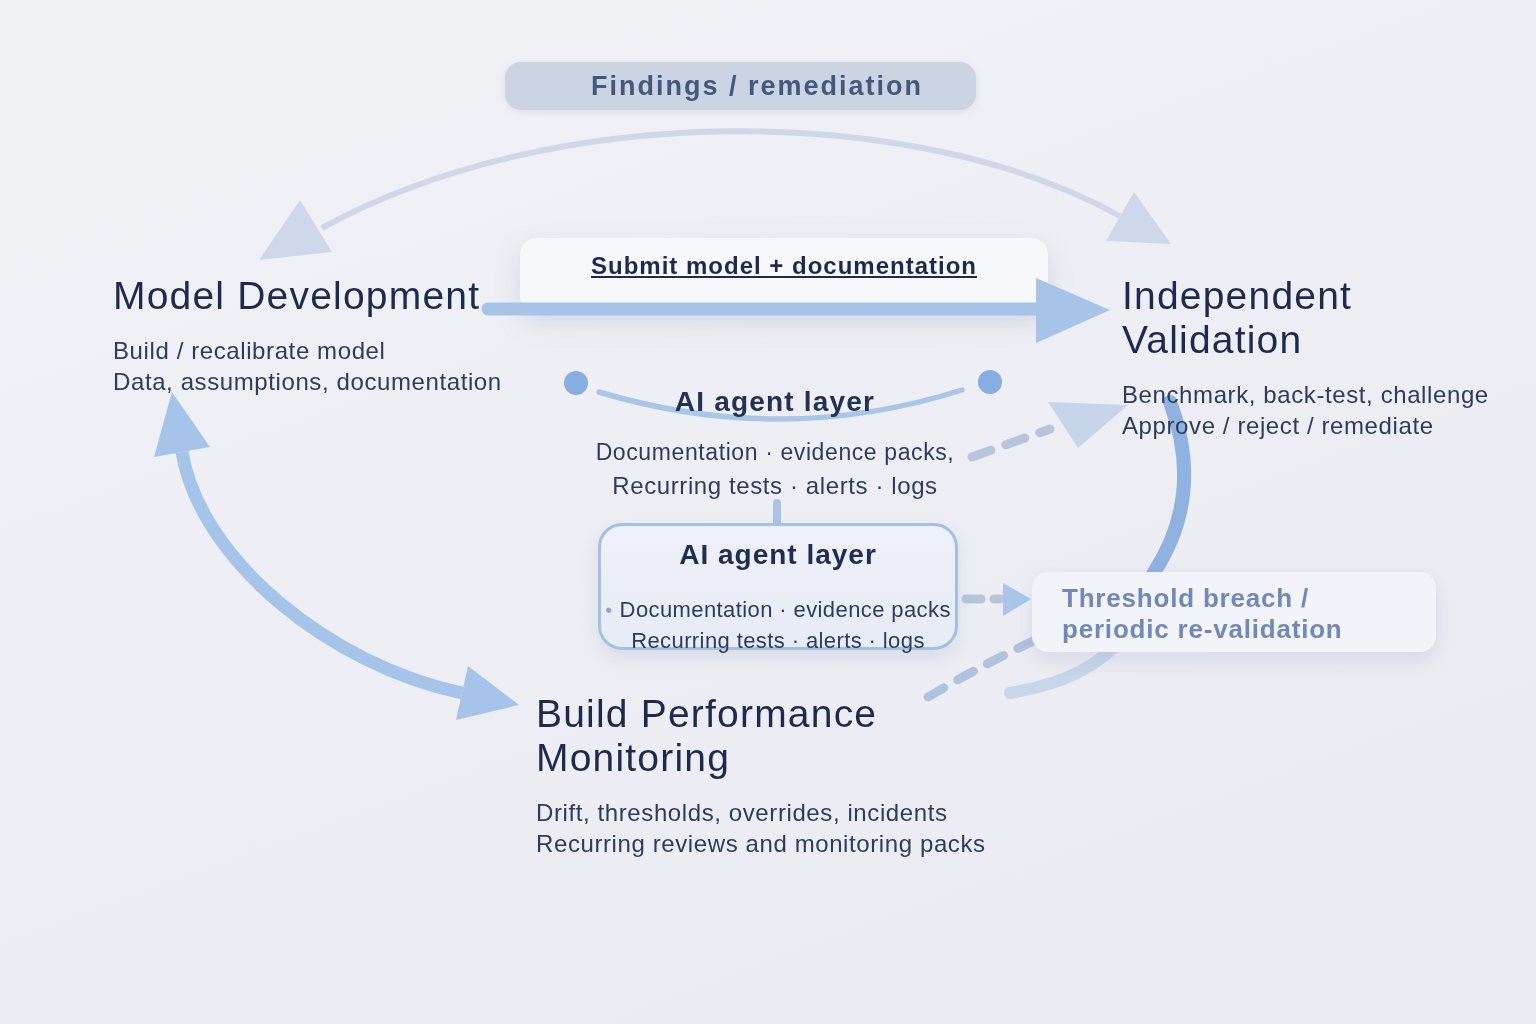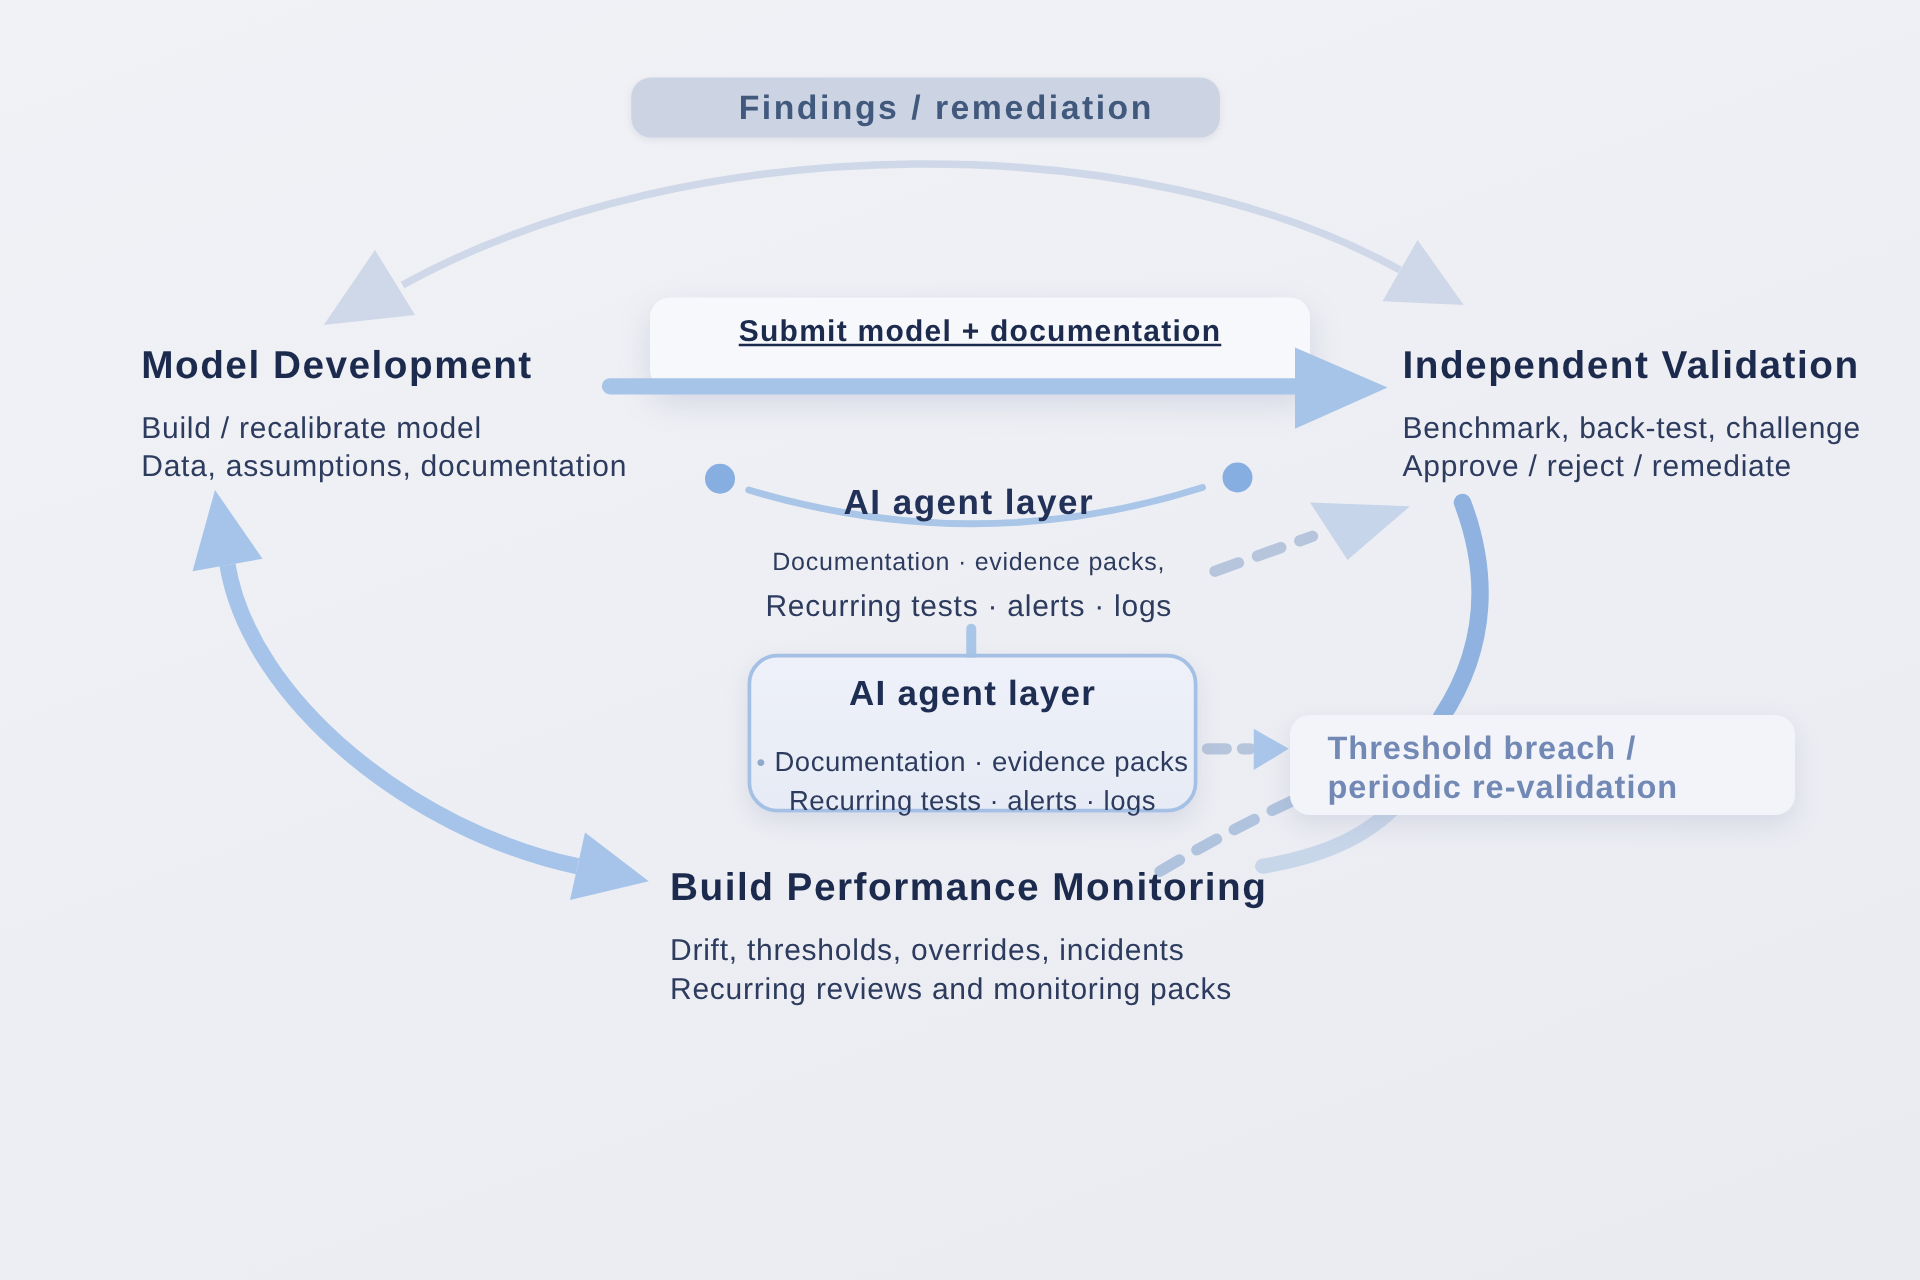--- a/index.html
+++ b/index.html
@@ -23,38 +23,38 @@
   .card{
     background:#f7f8fb;border-radius:16px;
     box-shadow:0 10px 24px rgba(140,152,185,.28);
   }
   .submit-box{left:520px;top:238px;width:528px;height:74px;}
   .submit-box .lbl{
     margin-top:14px;text-align:center;font-size:24px;font-weight:700;
     letter-spacing:1px;color:#1c2b4d;text-decoration:underline;
   }
   .node .title{
-    font-size:31px;font-weight:700;letter-spacing:1.2px;color:#1c2b4d;margin:0;
+    font-size:39px;font-weight:400;letter-spacing:1.2px;color:#1c2b4d;margin:0;
   }
   .node .sub{
     font-size:24px;font-weight:400;letter-spacing:.6px;color:#2d3c5e;
     margin:0;line-height:31px;
   }
   .node .sub.first{margin-top:17px;}
   .dev-node{left:113px;top:274px;width:430px;}
   .val-node{left:1122px;top:274px;width:400px;}
   .mon-node{left:536px;top:692px;width:520px;}
 
   .ai-float-title{
     left:545px;top:386px;width:460px;text-align:center;
     font-size:28px;font-weight:700;letter-spacing:1.2px;color:#223158;
   }
   .ai-float-line1{
     left:515px;top:439px;width:520px;text-align:center;
-    font-size:20px;letter-spacing:.6px;color:#2d3c5e;
+    font-size:23px;letter-spacing:.6px;color:#2d3c5e;
   }
   .ai-float-line2{
     left:515px;top:472px;width:520px;text-align:center;
     font-size:24px;letter-spacing:.6px;color:#2d3c5e;
   }
 
   .ai-box{
     left:598px;top:523px;width:360px;height:127px;box-sizing:border-box;
     border:3px solid #a5c0e5;border-radius:24px;
     background:linear-gradient(180deg,#eef1f9 0%,#e7ebf5 100%);

